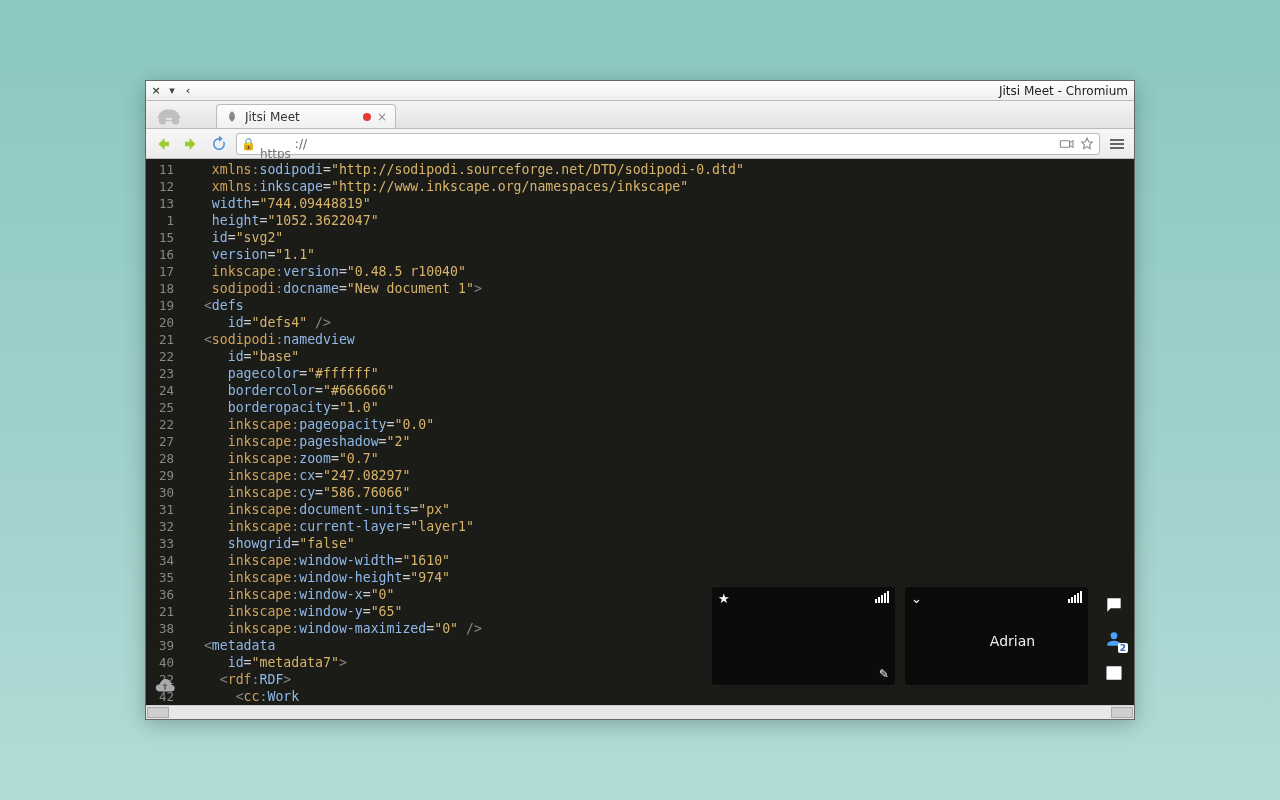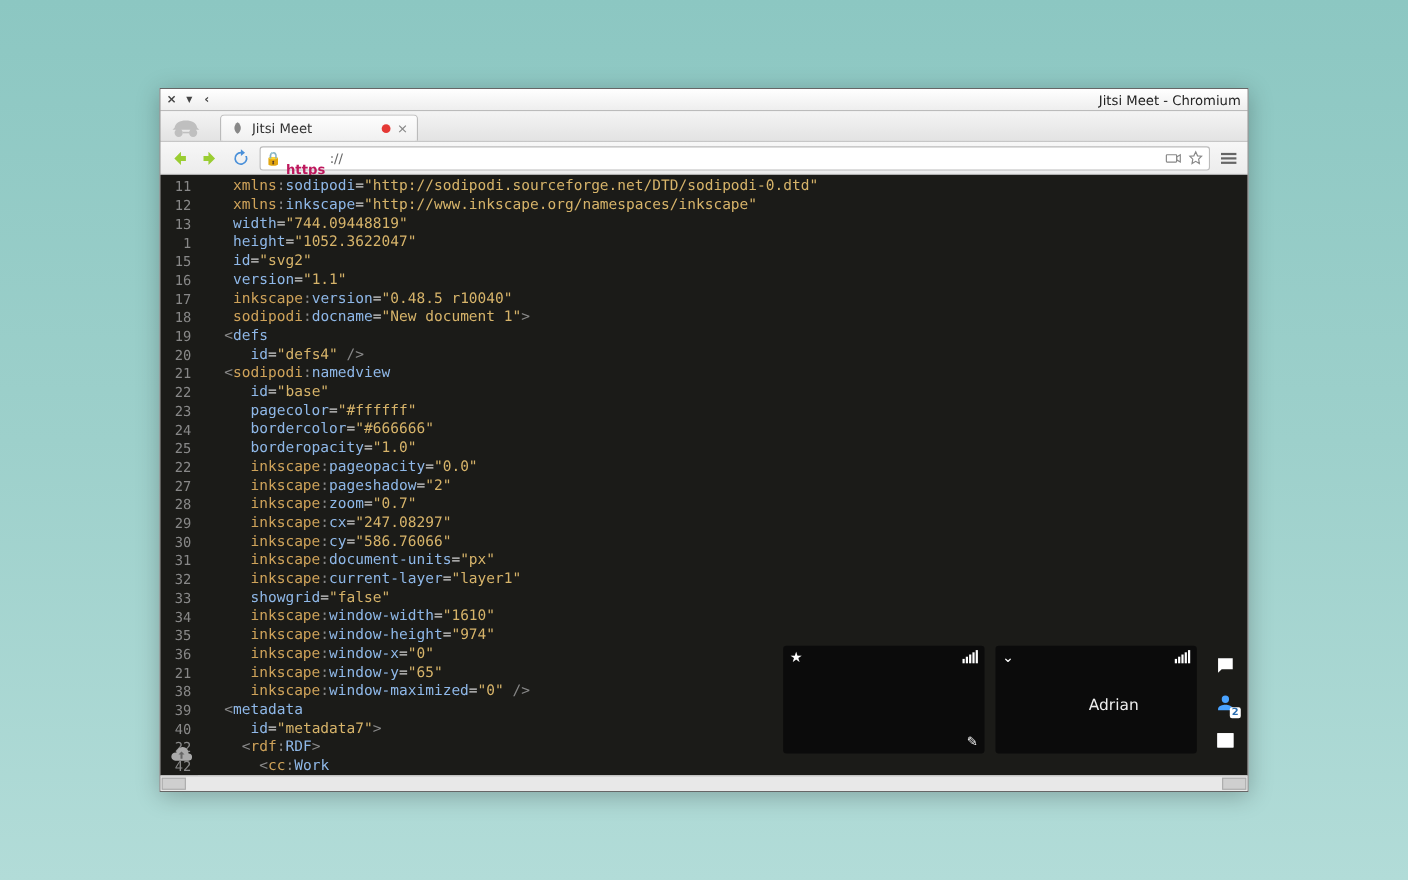--- a/index.html
+++ b/index.html
@@ -21,21 +21,21 @@
     border-bottom: 1px solid #bbb;
     display: flex; align-items: center; font-size: 12px; color: #333;
     padding: 0 4px; position: relative;
   }
   .tb-btn { width: 12px; height: 12px; display: inline-flex; align-items:center; justify-content:center; margin-right: 4px; cursor: pointer; font-size: 11px; font-weight: bold; color:#444;}
   .tb-title { position:absolute; right: 6px; font-weight: normal; color:#222;}
   
   .tabstrip {
     height: 28px; background: linear-gradient(#f4f4f4,#e3e3e3);
     border-bottom: 1px solid #bbb;
-    display: flex; align-items: flex-end; padding-left: 6px; gap: 4px;
+    display: flex; align-items: flex-end; padding-left: 6px; gap: 20px;
   }
   .incognito-icon { width: 34px; height: 22px; display:flex; align-items:center; justify-content:center; margin-right: 10px; }
   .incognito-icon svg { width: 30px; height: 20px; }
   .tab {
     height: 24px; min-width: 180px; background: linear-gradient(#fdfdfd,#f0f0f0);
     border: 1px solid #bbb; border-bottom: none;
     border-radius: 4px 4px 0 0;
     display:flex; align-items:center; padding: 0 8px; gap:6px; font-size:12px; color:#333;
   }
   .tab .favicon { width:14px; height:14px; color:#777; }
@@ -48,21 +48,21 @@
     border-bottom: 1px solid #bbb;
     display:flex; align-items:center; padding: 0 6px; gap:6px;
   }
   .nav-btn { width:22px; height:22px; display:flex; align-items:center; justify-content:center; cursor:pointer; }
   .nav-btn svg { width:18px; height:18px; }
   .omnibox {
     flex:1; height:22px; background:#fff; border:1px solid #bbb; border-radius:3px;
     display:flex; align-items:center; padding:0 4px; gap:4px; font-size:12px; color:#666;
   }
   .lock { color:#4caf50; font-size:12px; }
-  .https { color:#be185d; font-weight:bold;margin-top:20px; }
+  .https { color:#737373; font-weight:normal;margin-top:20px; }
   .omni-tail { flex:1; color:#bbb; }
   .omni-right { display:flex; gap:4px; align-items:center; }
   .omni-icon { width:16px; height:16px; color:#888; }
   .hamburger { width:22px; height:22px; display:flex; align-items:center; justify-content:center; cursor:pointer; color:#555; }
   .hamburger div { width:14px; height:2px; background:#666; box-shadow: 0 -4px 0 #666, 0 4px 0 #666; }
   
   .content { flex:1; position:relative; background:#1b1b18; overflow:hidden; }
   .editor {
     position:absolute; inset:0;
     font-family: "DejaVu Sans Mono", Menlo, Consolas, monospace;

